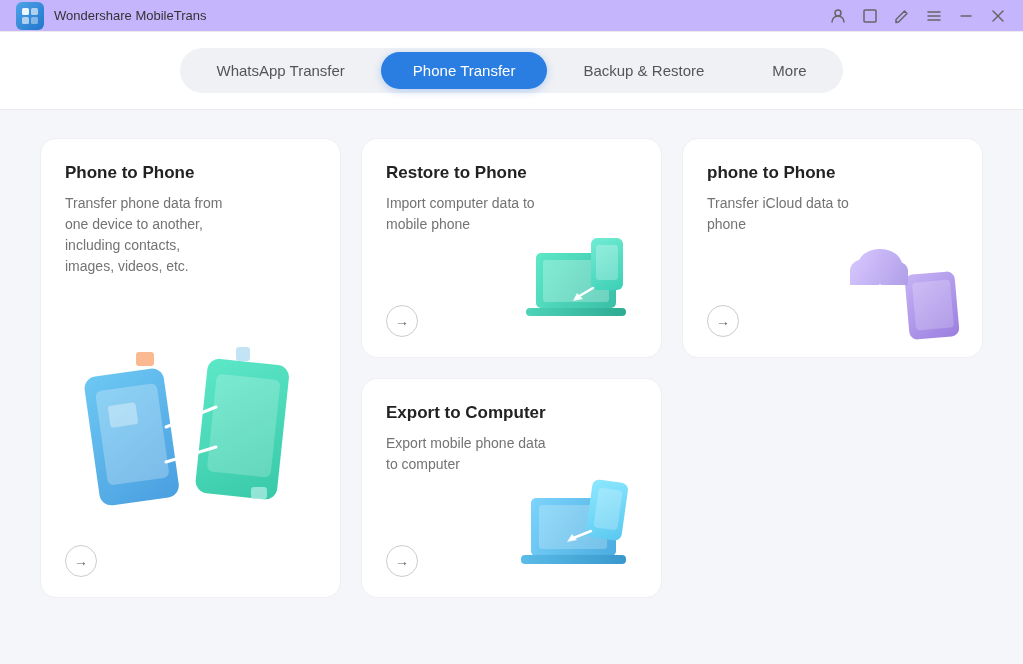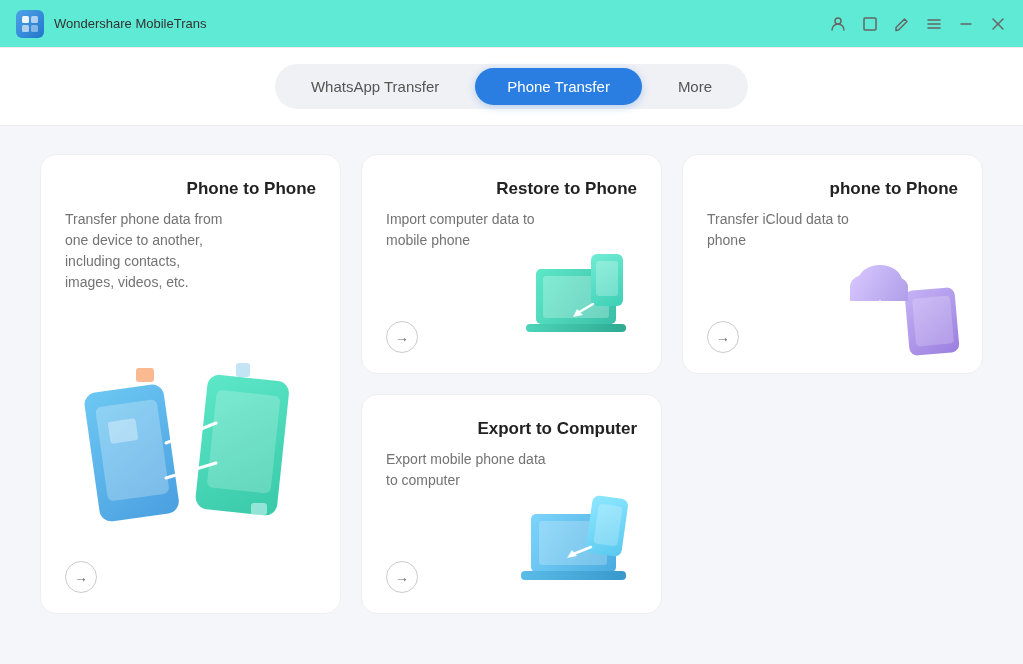--- a/index.html
+++ b/index.html
@@ -12,22 +12,22 @@
       display: flex;
       flex-direction: column;
     }
 
     
     .titlebar {
       display: flex;
       align-items: center;
       justify-content: space-between;
       padding: 0 16px;
-      height: 48px;
-      background: #5eead4;
+      height: 32px;
+      background: #c4b5fd;
       border-bottom: 1px solid #ebebeb;
       flex-shrink: 0;
     }
     .titlebar-left {
       display: flex;
       align-items: center;
       gap: 10px;
     }
     .app-icon {
       width: 28px;
@@ -122,21 +122,20 @@
       border: 1px solid #efefef;
     }
     .card-large {
       grid-row: span 2;
     }
     .card-title {
       font-size: 17px;
       font-weight: 700;
       color: #222;
       margin-bottom: 10px;
-      text-align: right;
     }
     .card-desc {
       font-size: 14px;
       color: #737373;
       line-height: 1.5;
       max-width: 160px;
     }
     .card-arrow {
       position: absolute;
       bottom: 20px;
@@ -213,20 +212,21 @@
         <line x1="13" y1="3" x2="3" y2="13" stroke="#666" stroke-width="1.5" stroke-linecap="round"></line>
       </svg>
     </div>
   </div>
 </div>
 
 <div class="nav-bar">
   <div class="nav-tabs">
     <button class="nav-tab">WhatsApp Transfer</button>
     <button class="nav-tab active">Phone Transfer</button>
+    <button class="nav-tab">Backup &amp; Restore</button>
     <button class="nav-tab">More</button>
   </div>
 </div>
 
 <div class="main-content">
   <div class="cards-grid">
 
     <div class="card card-large">
       <div class="card-title">Phone to Phone</div>
       <div class="card-desc">Transfer phone data from one device to another, including contacts, images, videos, etc.</div>

